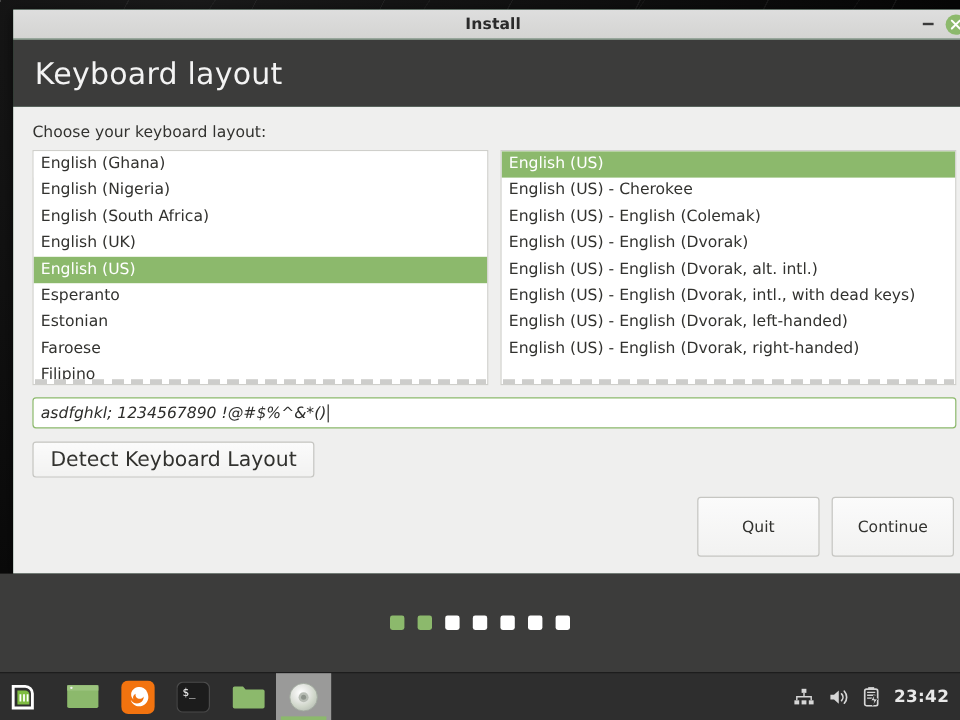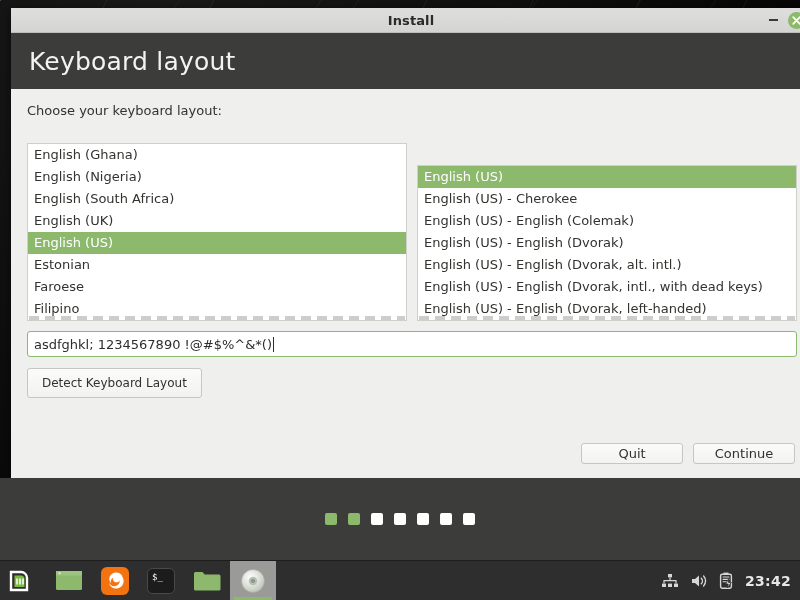--- a/index.html
+++ b/index.html
@@ -97,21 +97,20 @@
   }
   #choose-label {
     color: #32322f;
     font-size: 13px;
     margin-bottom: 7px;
   }
   #lists {
     display: flex;
     gap: 10px;
     height: 196px;
-    align-items: flex-end;
   }
   .listbox {
     background: #ffffff;
     border: 1px solid #cfcfcb;
     overflow: hidden;
     position: relative;
   }
   #list-left  { width: 380px; }
   #list-right { flex: 1; }
   .row {
@@ -138,50 +137,51 @@
     margin-top: 10px;
     height: 26px;
     background: #fff;
     border: 1px solid #8cb96c;
     border-radius: 3px;
     display: flex; align-items: center;
     padding: 0 6px;
     color: #2d2d2b;
     font-size: 13px;
     cursor: text;
+    font-style: italic;
   }
   #test-input .caret {
     display: inline-block;
     width: 1px; height: 15px;
     background: #2d2d2b;
     margin-left: 1px;
   }
 
   #detect-btn {
     margin-top: 11px;
     align-self: flex-start;
     height: 30px;
     padding: 0 14px;
     background: linear-gradient(#fbfbfb, #f2f2f1);
     border: 1px solid #c6c6c2;
     border-radius: 3px;
     color: #32322f;
-    font-size: 12px;
+    font-size: 17px;
     font-family: inherit;
     cursor: pointer;
   }
 
   #nav {
     margin-top: auto;
     margin-bottom: 14px;
     display: flex; justify-content: flex-end; gap: 10px;
     padding-right: 2px;
   }
   .nav-btn {
-    width: 102px; height: 21px;
+    width: 102px; height: 50px;
     background: linear-gradient(#fbfbfb, #f2f2f1);
     border: 1px solid #c6c6c2;
     border-radius: 3px;
     color: #32322f;
     font-size: 13px;
     font-family: inherit;
     cursor: pointer;
   }
 
   
@@ -265,34 +265,36 @@
 
     <div id="choose-label">Choose your keyboard layout:</div>
 
     <div id="lists">
       <div class="listbox" id="list-left">
         <div class="row selected" style="background:#fff;color:#32322f">English (Ghana)</div>
         <div class="row">English (Nigeria)</div>
         <div class="row">English (South Africa)</div>
         <div class="row">English (UK)</div>
         <div class="row selected">English (US)</div>
+        <div class="row">Esperanto</div>
         <div class="row">Estonian</div>
         <div class="row">Faroese</div>
         <div class="row">Filipino</div>
         <div class="hscroll"></div>
       </div>
 
       <div class="listbox" id="list-right">
         <div class="row selected">English (US)</div>
         <div class="row">English (US) - Cherokee</div>
         <div class="row">English (US) - English (Colemak)</div>
         <div class="row">English (US) - English (Dvorak)</div>
         <div class="row">English (US) - English (Dvorak, alt. intl.)</div>
         <div class="row">English (US) - English (Dvorak, intl., with dead keys)</div>
         <div class="row">English (US) - English (Dvorak, left-handed)</div>
+        <div class="row">English (US) - English (Dvorak, right-handed)</div>
         <div class="hscroll"></div>
       </div>
     </div>
 
     <div id="test-input" title="Type here to test your keyboard">
       <span>asdfghkl; 1234567890 !@#$%^&amp;*()</span>
         <span class="caret"></span>
     </div>
 
     <button id="detect-btn">Detect Keyboard Layout</button>

